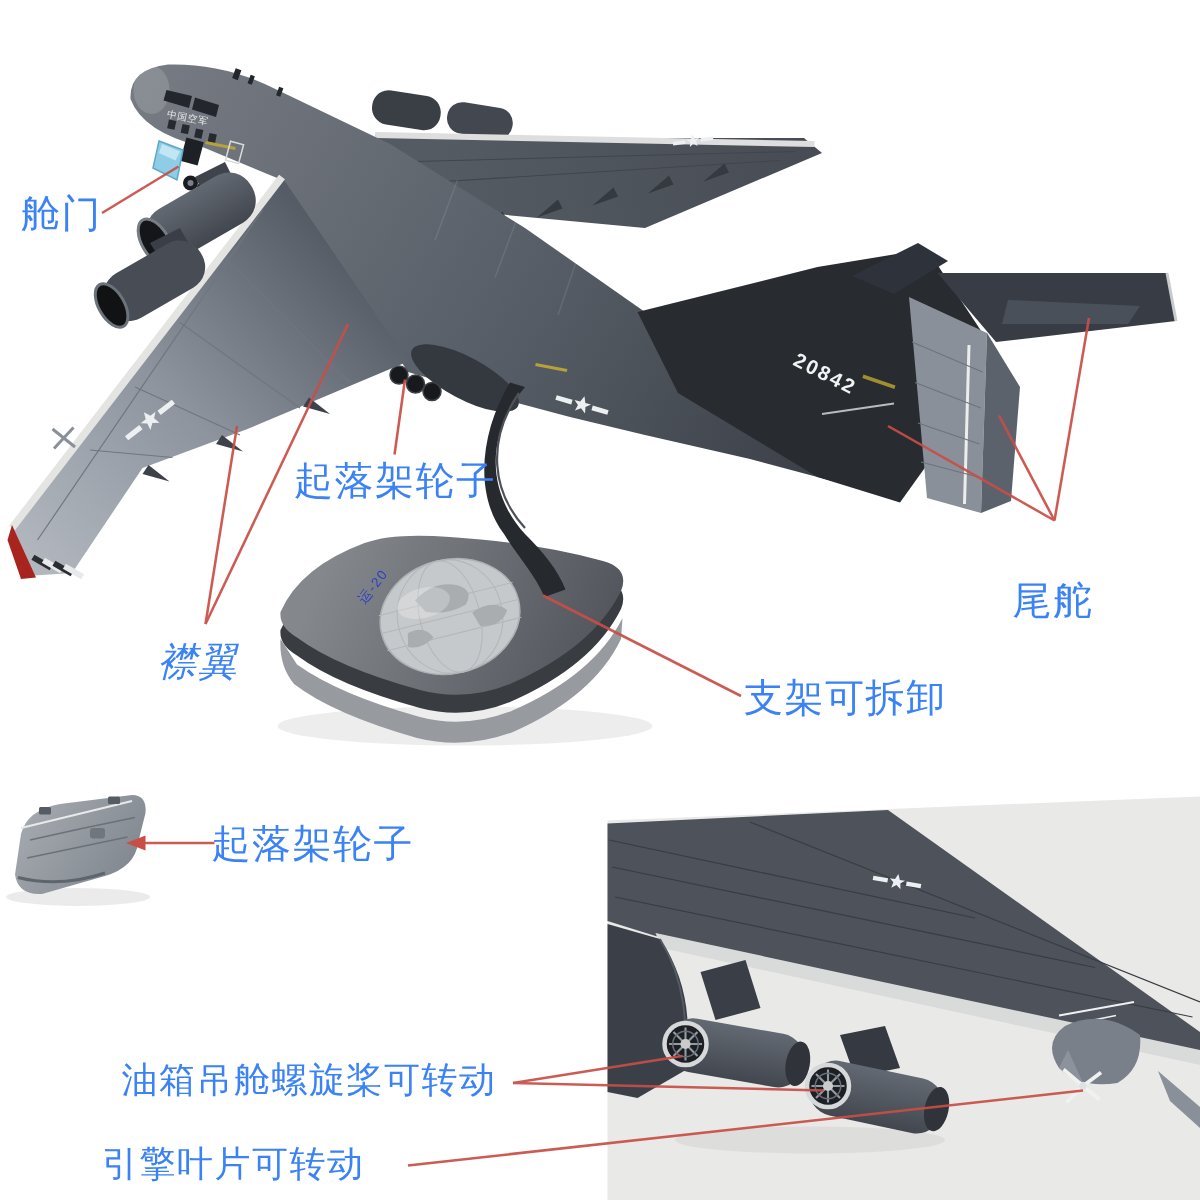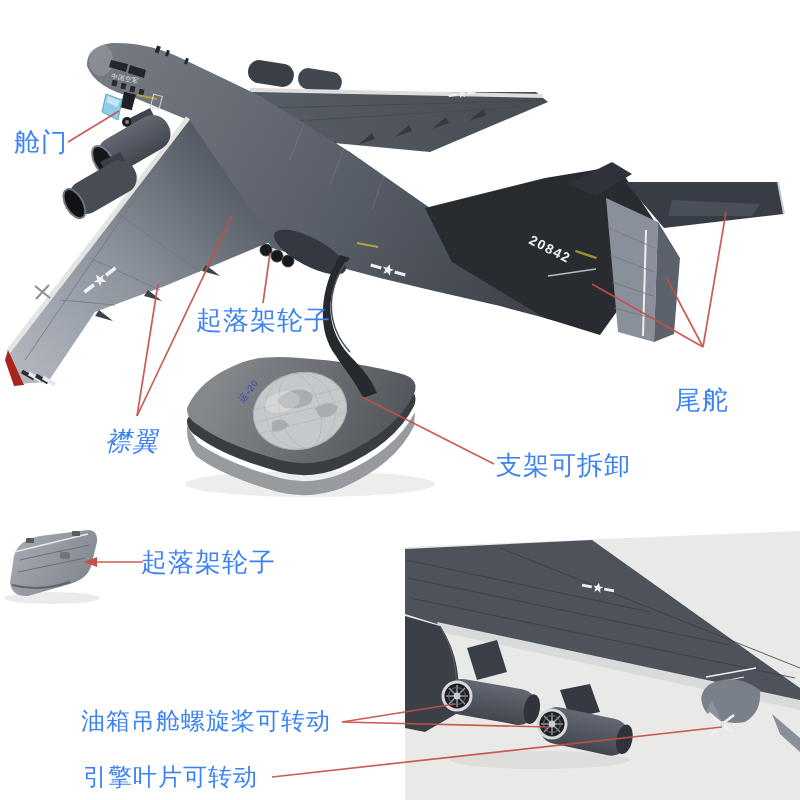--- a/index.html
+++ b/index.html
@@ -308,14 +308,14 @@
   <polygon points="97,557 84,562 97,567" fill="#c84e46"></polygon>
 </svg>
 
   <div class="callout" style="left:14px;top:128px;">舱门</div>
   <div class="callout" style="left:196px;top:306px;">起落架轮子</div>
   <div class="callout" style="left:105px;top:427px;font-style:italic;">襟翼</div>
   <div class="callout" style="left:675px;top:354px;margin-top:32px;">尾舵</div>
   <div class="callout" style="left:496px;top:451px;">支架可拆卸</div>
   <div class="callout" style="left:141px;top:548px;">起落架轮子</div>
   <div class="callout small" style="left:81px;top:708px;font-family:Liberation Serif, serif;">油箱吊舱螺旋桨可转动</div>
-  <div class="callout small" style="left:83px;top:764px;">引擎叶片可转动</div>
+  <div class="callout small" style="left:68px;top:764px;">引擎叶片可转动</div>
 </div>
 
 </body></html>

